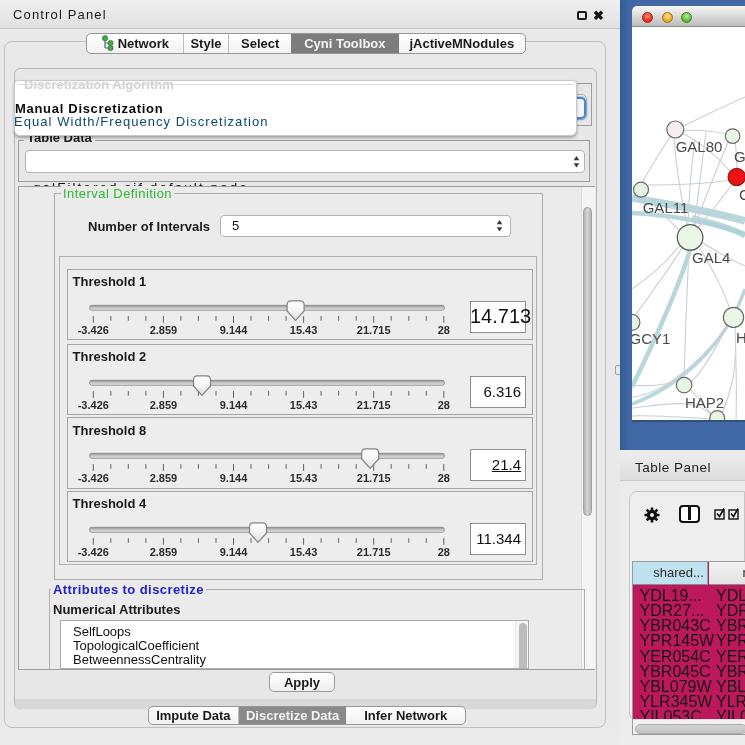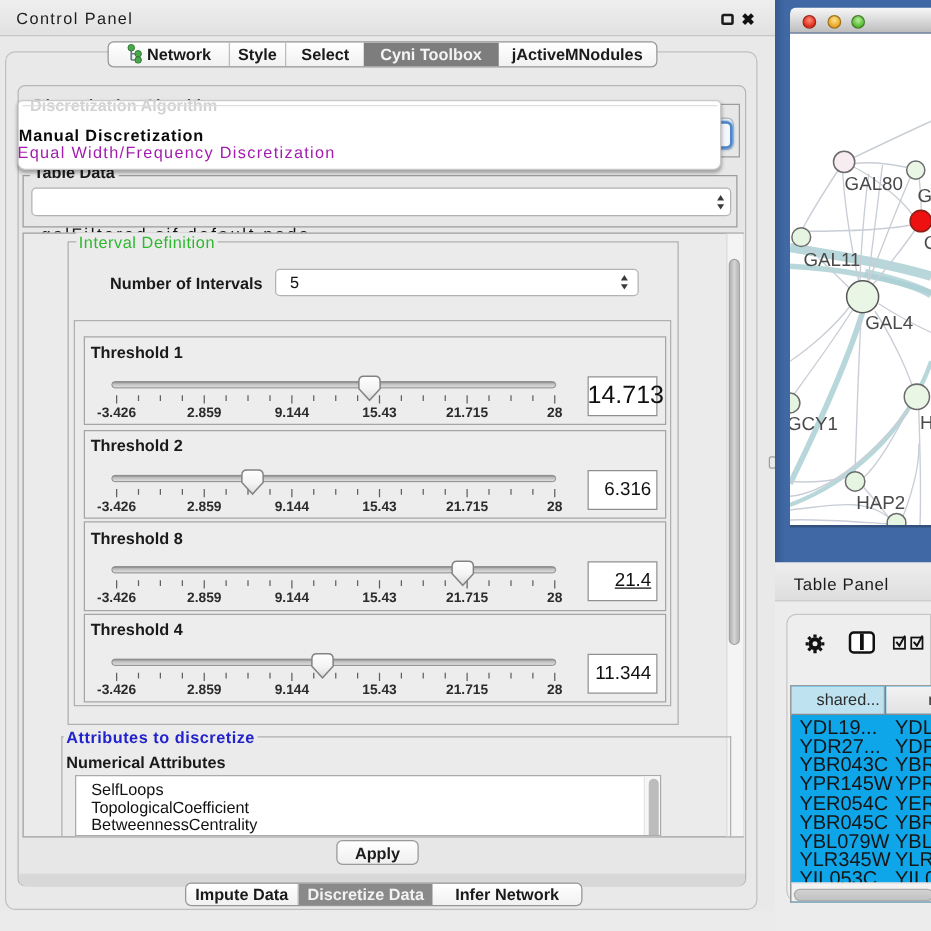--- a/index.html
+++ b/index.html
@@ -50,21 +50,21 @@
 
   <div class="abs" style="left:18px;top:83px;width:574px;height:43px;border:1px solid #9c9c9c;box-sizing:border-box;"></div>
   <div class="abs b" style="left:24px;top:77px;font-size:13px;color:#1c1c1c;background:#e7e7e7;padding:0 3px;">Discretization Algorithm</div>
   <div class="abs" style="left:25px;top:94px;width:562px;height:26px;background:#fff;border:1px solid #b3b3b3;border-radius:5px;box-sizing:border-box;"></div>
   <div class="abs" style="left:572px;top:97px;width:14px;height:22px;background:#f4f8fc;border:2px solid #4d86c6;border-radius:5px;box-shadow:0 0 2px 1px rgba(90,150,220,.7);box-sizing:border-box;"></div>
 
   <div class="abs" style="z-index:40;left:14px;top:80px;width:563px;height:56px;background:#ffffff;border:1px solid #c9c9c9;border-radius:4px 4px 6px 6px;box-shadow:0 2px 3px rgba(0,0,0,.3);box-sizing:border-box;"></div>
   <div class="abs b" style="z-index:42;left:24px;top:77px;font-size:13px;color:#d2d2d2;">Discretization Algorithm</div>
   <div class="abs" style="z-index:42;left:18px;top:83.5px;width:556px;height:1px;background:#dedede;"></div>
   <div class="abs b" style="z-index:41;left:15px;top:101px;font-size:13px;letter-spacing:0.7px;color:#0a0a0a;">Manual Discretization</div>
-  <div class="abs" style="z-index:41;left:14px;top:114px;font-size:13px;letter-spacing:1.05px;color:#a21caf;">Equal Width/Frequency Discretization</div>
+  <div class="abs" style="z-index:41;left:14px;top:114px;font-size:13px;letter-spacing:1.05px;color:#0c4a6e;">Equal Width/Frequency Discretization</div>
 
   <div class="abs" style="left:18px;top:140px;width:572px;height:42px;border:1px solid #9c9c9c;box-sizing:border-box;"></div>
   <div class="abs b" style="left:24px;top:130px;font-size:13px;color:#1c1c1c;background:#e7e7e7;padding:0 3px;">Table Data</div>
   <div class="abs combo" style="left:25px;top:150px;width:560px;height:23px;background:#fff;border:1px solid #b3b3b3;border-radius:4px;box-sizing:border-box;"></div>
   <div class="abs" style="left:33px;top:154px;font-size:13.5px;letter-spacing:2.05px;color:#111;margin-top:26px;">galFiltered.sif default node</div>
   <svg class="abs" style="left:571px;top:153px;" width="11" height="17" viewBox="0 0 11 17">
     <path d="M5.5 3 L8.3 7.3 L2.7 7.3 Z" fill="#3a3a3a"></path>
       <path d="M5.5 14.6 L8.3 10.3 L2.7 10.3 Z" fill="#3a3a3a"></path>
   </svg>
 
@@ -393,21 +393,21 @@
     <div style="position:absolute;left:7.2px;top:0;width:2.6px;height:13px;background:#111;"></div>
   </div>
 
   <svg class="abs" style="left:714px;top:507px;" width="26" height="13" viewBox="0 0 26 13">
     <rect x="1" y="3" width="9" height="9" fill="none" stroke="#111" stroke-width="1.4"></rect>
     <path d="M3 6.5 L5.5 9.5 L10 1.5" fill="none" stroke="#111" stroke-width="1.6"></path>
     <rect x="15" y="3" width="9" height="9" fill="none" stroke="#111" stroke-width="1.4"></rect>
     <path d="M17 6.5 L19.5 9.5 L24 1.5" fill="none" stroke="#111" stroke-width="1.6"></path>
   </svg>
 
-  <div class="abs" style="left:631.5px;top:548px;width:113.5px;height:173.5px;background:#0ea5e9;border:1px solid #9a9a9a;border-right:none;box-sizing:border-box;overflow:hidden;">
+  <div class="abs" style="left:631.5px;top:561px;width:113.5px;height:173.5px;background:#be185d;border:1px solid #9a9a9a;border-right:none;box-sizing:border-box;overflow:hidden;">
 
     <div style="position:absolute;left:0;top:0;width:75px;height:23px;background:#bfe2f1;border-right:1px solid #8fa3ad;border-bottom:1px solid #8b8b8b;box-sizing:border-box;text-align:center;">
       <span style="font-size:13px;color:#2b2b2b;line-height:22px;position:relative;left:9px;">shared...</span>
     </div>
     <div style="position:absolute;left:76px;top:0;width:60px;height:23px;background:linear-gradient(#f2f2f2,#e2e2e2);border-bottom:1px solid #8b8b8b;box-sizing:border-box;">
       <span style="font-size:13px;color:#2b2b2b;line-height:22px;position:absolute;left:34px;">na...</span>
     </div>
 
     <div style="position:absolute;left:7px;top:26px;font-size:16px;color:#151515;line-height:15.15px;white-space:pre;">YDL19...
 YDR27...

